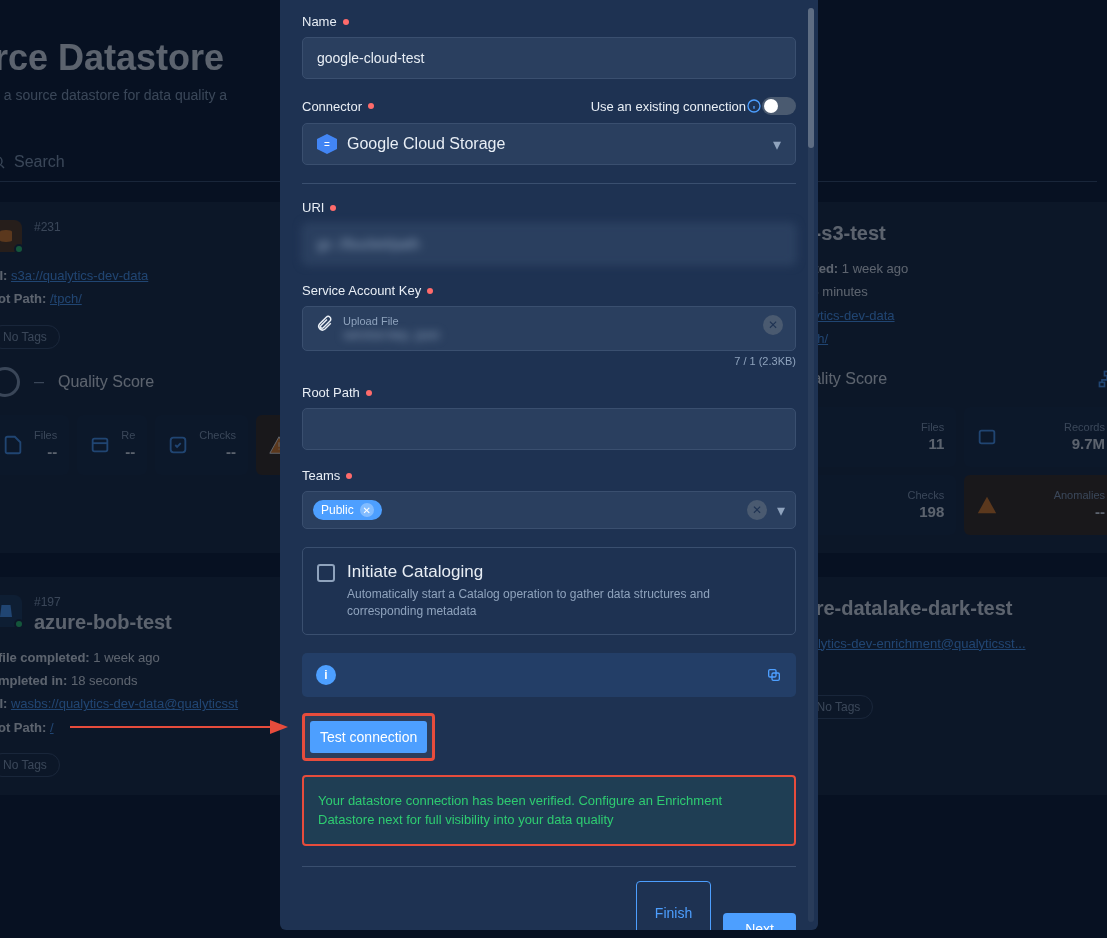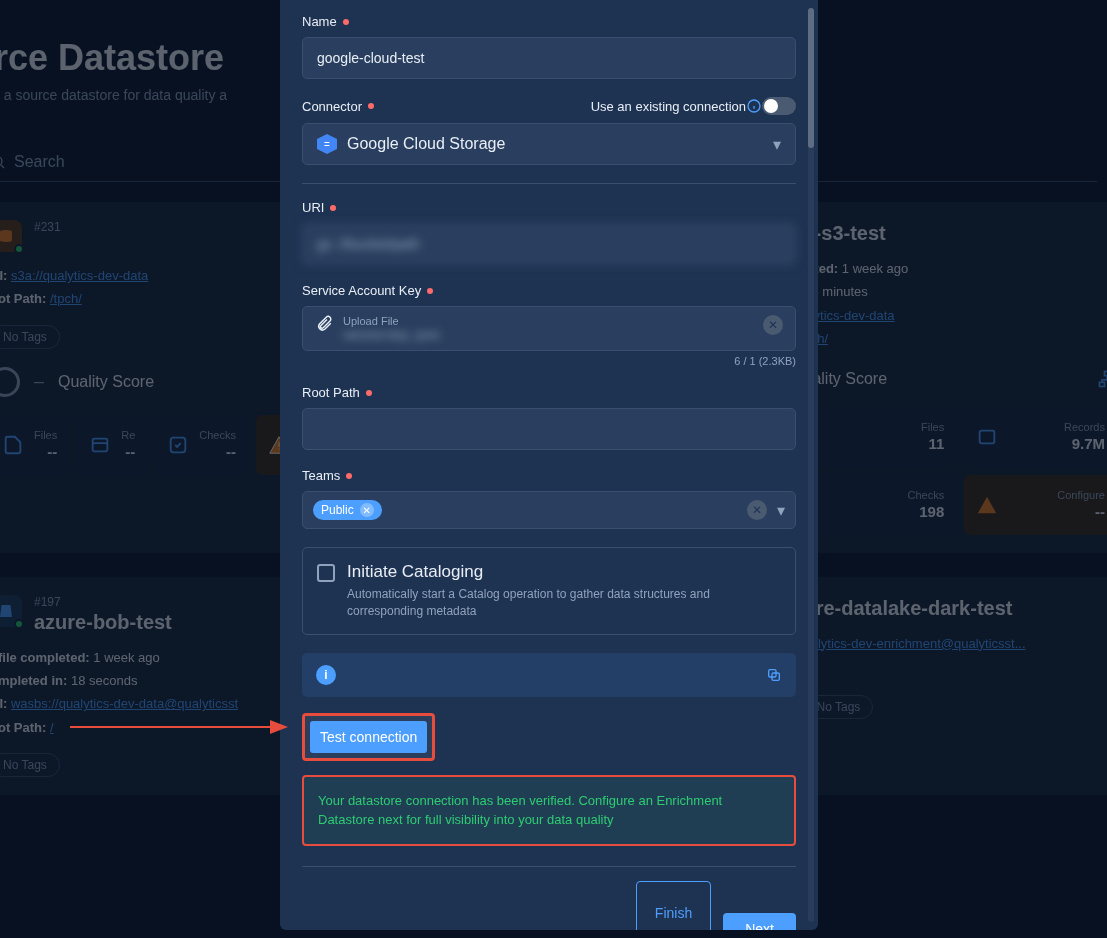--- a/index.html
+++ b/index.html
@@ -430,21 +430,21 @@
             <div class="stat-text">
               <div>Checks</div>
               <div class="stat-value">198</div>
             </div>
           </div>
         <div class="stat-box" style="background:#3a2a1f;">
             <svg class="stat-icon orange" viewBox="0 0 24 24" fill="currentColor">
               <path d="M12 3l10 18H2L12 3z"></path>
             </svg>
             <div class="stat-text">
-              <div>Configure</div>
+              <div>Anomalies</div>
               <div class="stat-value">--</div>
             </div>
           </div>
       </div>
     </div>
   </div>
 
   <div class="cards-row" style="margin-top:24px;">
     <div class="ds-card" style="max-width:380px;">
       <div class="ds-card-header">
@@ -534,21 +534,21 @@
     <div class="upload-box">
       <svg width="18" height="18" viewBox="0 0 24 24" fill="none" stroke="currentColor" stroke-width="2">
           <path d="M21 11l-8 8a5 5 0 01-7-7l9-9a3.5 3.5 0 015 5l-9 9a2 2 0 01-3-3l8-8"></path>
         </svg>
       <div>
         <div class="upload-label">Upload File</div>
         <div class="upload-file">service-key .json</div>
       </div>
       <div class="clear-x">✕</div>
     </div>
-    <div class="file-counter">6 / 1 (2.3KB)</div>
+    <div class="file-counter">7 / 1 (2.3KB)</div>
   </div>
 
   <div class="form-group">
     <div class="form-label">
         <span>Root Path</span>
         <span class="req-dot"></span>
       </div>
     <input class="form-input" placeholder="" style="">
   </div>
 

